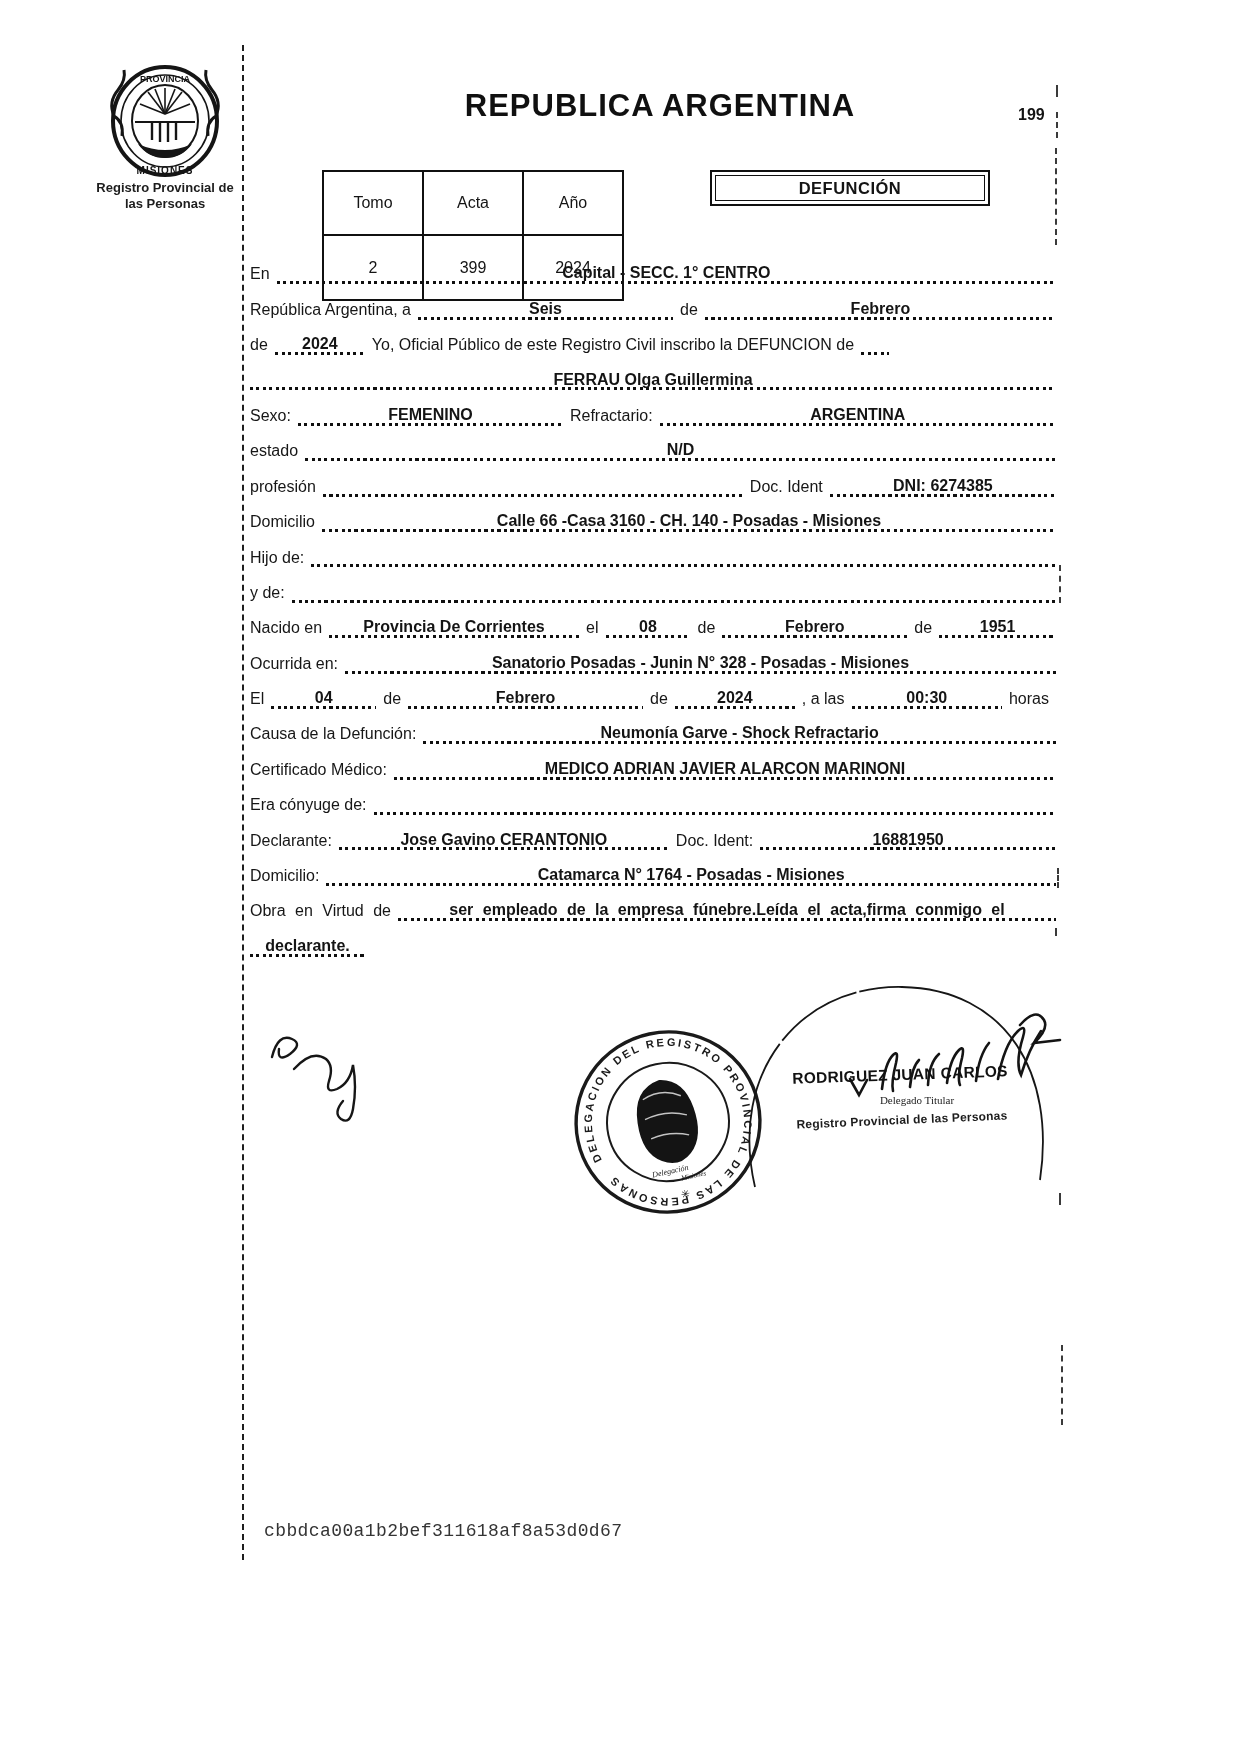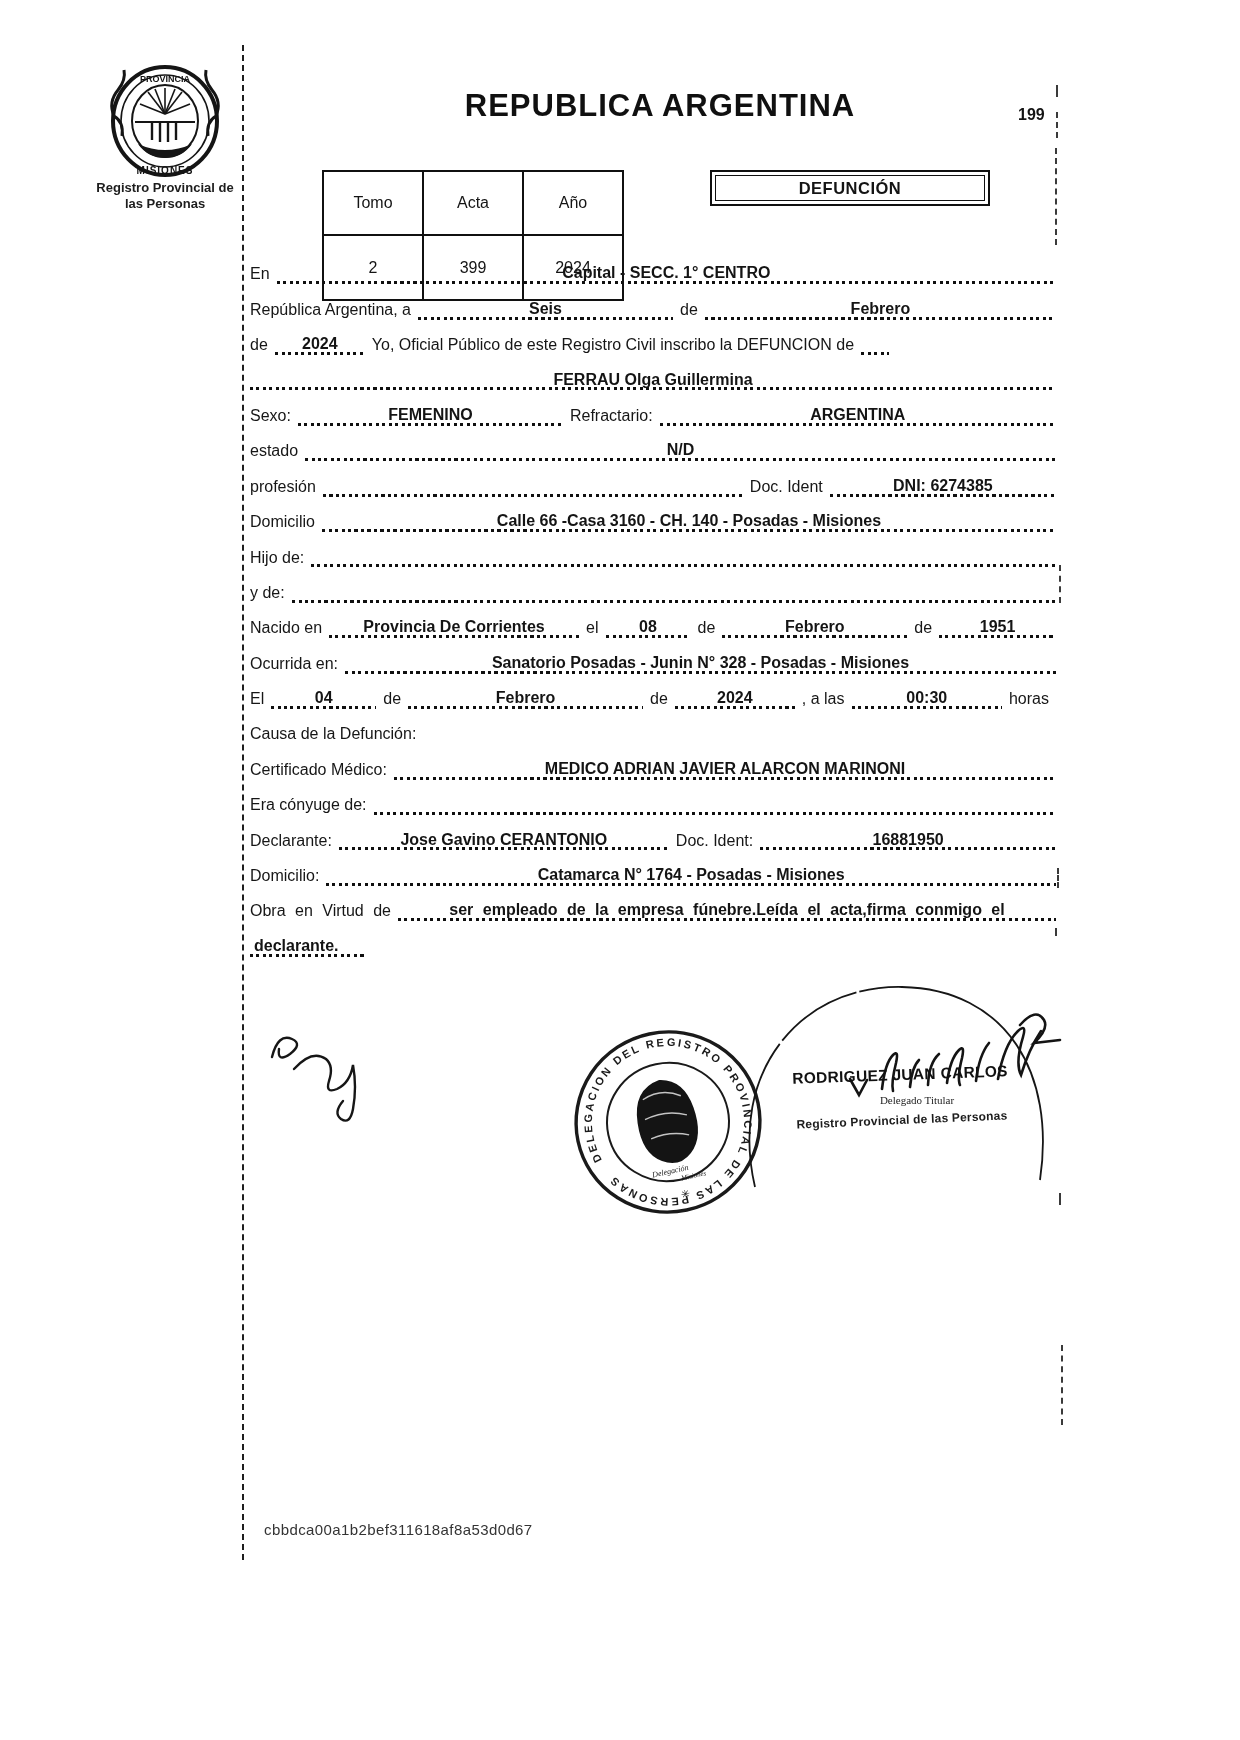--- a/index.html
+++ b/index.html
@@ -38,31 +38,31 @@
   .seg{flex:1 1 auto;text-align:center;font-weight:700;font-size:16px;padding:0 4px 2px 4px;min-height:20px;box-sizing:border-box;}
   .dots{
     background-image:repeating-linear-gradient(90deg,#101010 0 3px,transparent 3px 6.5px);
     background-size:100% 3.2px;background-repeat:no-repeat;background-position:left bottom;
   }
   .justify{word-spacing:5px;}
   .w90{flex:0 0 90px;} .w85{flex:0 0 85px;} .w105{flex:0 0 105px;} .w120{flex:0 0 120px;}
   .w185{flex:0 0 185px;} .w235{flex:0 0 235px;} .w250{flex:0 0 250px;} .w255{flex:0 0 255px;}
   .w265{flex:0 0 265px;} .w330{flex:0 0 330px;} .w420{flex:0 0 420px;} .w115{flex:0 0 115px;}
   .tail{flex:0 0 28px;}
-  .seg.lefty{text-align:left;}
+  .seg.lefty{text-align:center;}
   
   .sig-svg{position:absolute;left:250px;top:975px;}
   .sig-name{position:absolute;left:782px;top:1066px;width:236px;text-align:center;
     font-size:15.5px;font-weight:800;letter-spacing:.3px;transform:rotate(-2deg);color:#111;}
   .sig-title{position:absolute;left:852px;top:1094px;width:130px;text-align:center;
     font-family:"Liberation Serif",serif;font-size:11px;color:#1b1b1b;}
   .sig-office{position:absolute;left:786px;top:1113px;width:232px;text-align:center;
     font-size:12px;font-weight:800;transform:rotate(-2.5deg);color:#1c1c1c;letter-spacing:.2px;}
   
-  .footer-code{position:absolute;left:264px;top:1521px;font-size:15px;letter-spacing:.4px;color:#343434;font-weight:500;}
+  .footer-code{position:absolute;left:264px;top:1521px;font-size:18px;letter-spacing:.4px;color:#343434;font-weight:500;font-family:Liberation Mono, monospace;}
 </style>
 </head>
 <body>
 
 <div class="page">
 
   <div class="pageno">199</div>
   <div class="left-rule"></div>
 
   <div class="edge-art" style="left:1056px;top:85px;height:12px;"></div>
@@ -211,20 +211,21 @@
       <span class="seg dots w235">Febrero</span>
       <span class="lbl mid">de</span>
       <span class="seg dots w120">2024</span>
       <span class="lbl mid">, a las</span>
       <span class="seg dots">00:30</span>
       <span class="lbl mid">horas</span>
     </div>
 
     <div class="frow">
       <span class="lbl">Causa de la Defunción:</span>
+      <span class="seg dots">Neumonía Garve - Shock Refractario</span>
     </div>
 
     <div class="frow">
       <span class="lbl">Certificado Médico:</span>
       <span class="seg dots">MEDICO ADRIAN JAVIER ALARCON MARINONI</span>
     </div>
 
     <div class="frow">
       <span class="lbl">Era cónyuge de:</span>
       <span class="seg dots"></span>

